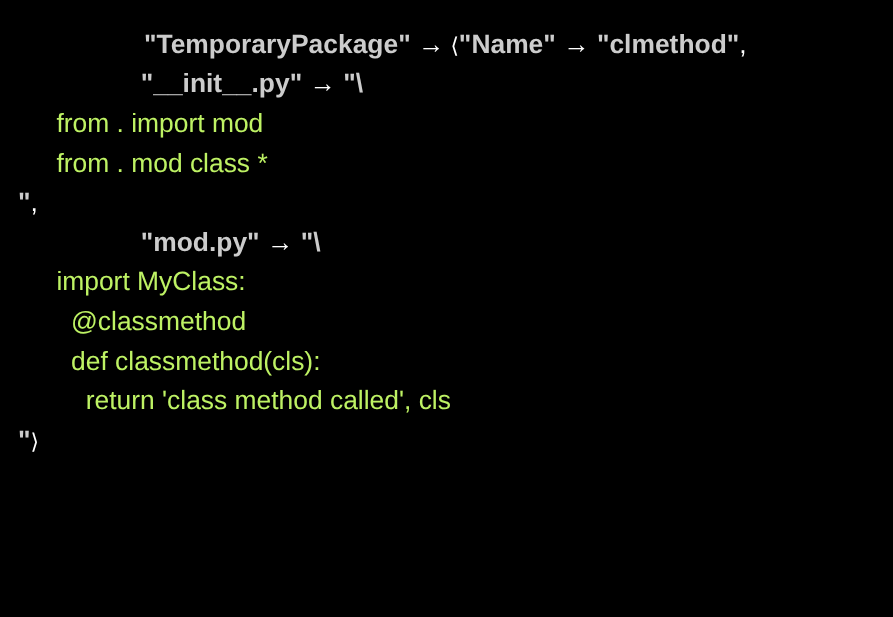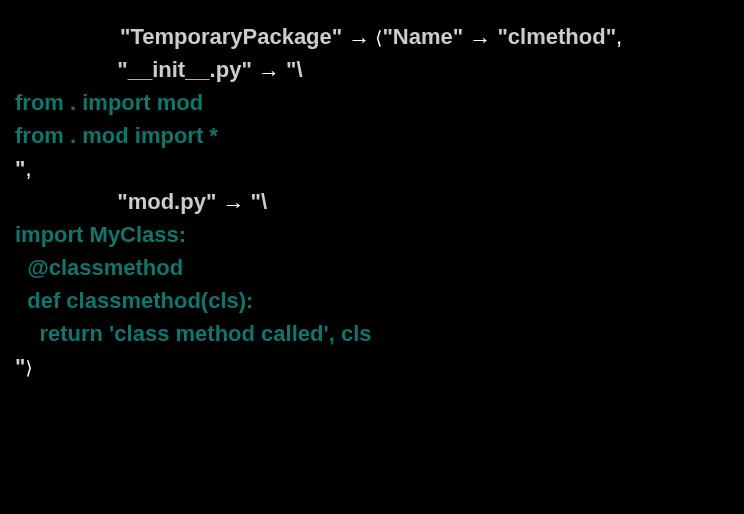--- a/index.html
+++ b/index.html
@@ -18,22 +18,23 @@
       line-height: 1.5;
     }
     .line {
       white-space: pre;
     }
     .string {
       color: #cccccc;
       font-weight: 600;
     }
     .code-text {
-      color: #0f766e;
-      font-weight: 700;
+      color: #bef264;
+      font-weight: 400;
+      margin-left: 32px;
     }
     .arrow {
       color: #ffffff;
     }
     .comma {
       color: #ffffff;
     }
     .indent1 {
       padding-left: 105px;
     }
@@ -43,21 +44,21 @@
   </style>
 </head>
 <body>
 
 <div class="line indent1"><span class="string">"TemporaryPackage"</span> <span class="arrow">→</span><span style="font-size:18px"> ⟨</span><span class="string">"Name"</span> <span class="arrow">→</span> <span class="string">"clmethod"</span><span class="comma">,</span></div>
 
 <div class="line indent2">  <span class="string">"__init__.py"</span> <span class="arrow">→</span> <span class="string">"\</span></div>
 
 <div class="line code-text">from . import mod</div>
 
-<div class="line code-text">from . mod import *</div>
+<div class="line code-text">from . mod class *</div>
 
 <div class="line"><span class="string">"</span><span class="comma">,</span></div>
 
 <div class="line indent2">  <span class="string">"mod.py"</span> <span class="arrow">→</span> <span class="string">"\</span></div>
 
 <div class="line code-text">import MyClass:</div>
 
 <div class="line code-text">  @classmethod</div>
 
 <div class="line code-text">  def classmethod(cls):</div>

